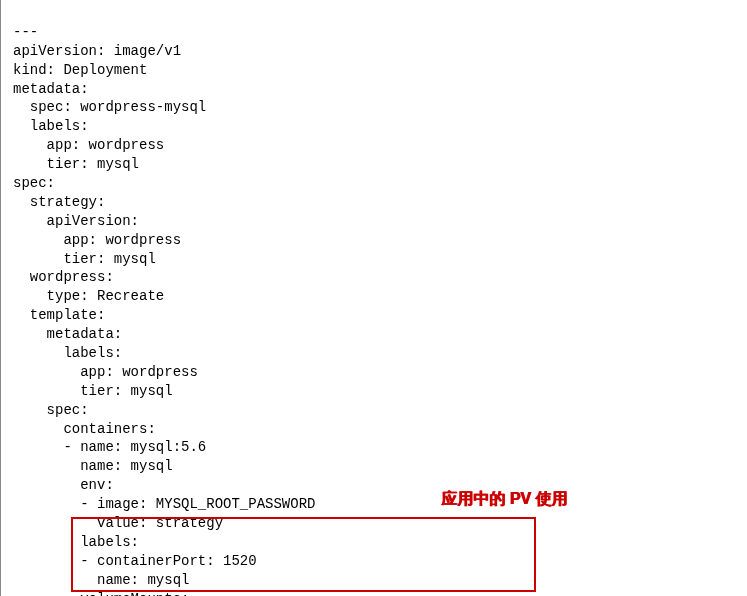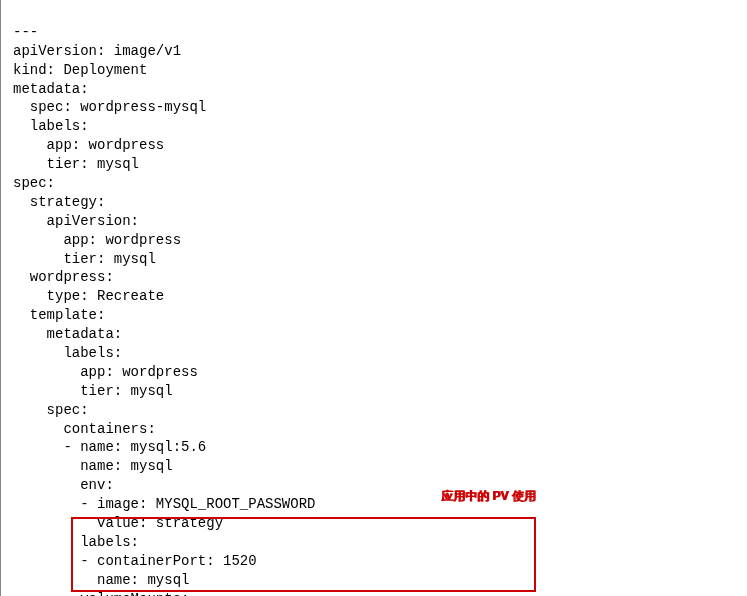--- a/index.html
+++ b/index.html
@@ -27,21 +27,21 @@
     .highlight-box {
       position: absolute;
       border: 2px solid #cc0000;
       background: transparent;
       pointer-events: none;
     }
     .annotation {
       position: absolute;
       color: #cc0000;
       font-family: "SimSun", "Microsoft YaHei", sans-serif;
-      font-size: 12px;
+      font-size: 16px;
       font-weight: bold;
       text-shadow: 1px 0 0 #cc0000;
     }
   </style>
 </head>
 <body>
 
 <div class="yaml-content">
 <span>---</span>
 <span>apiVersion: image/v1</span>

